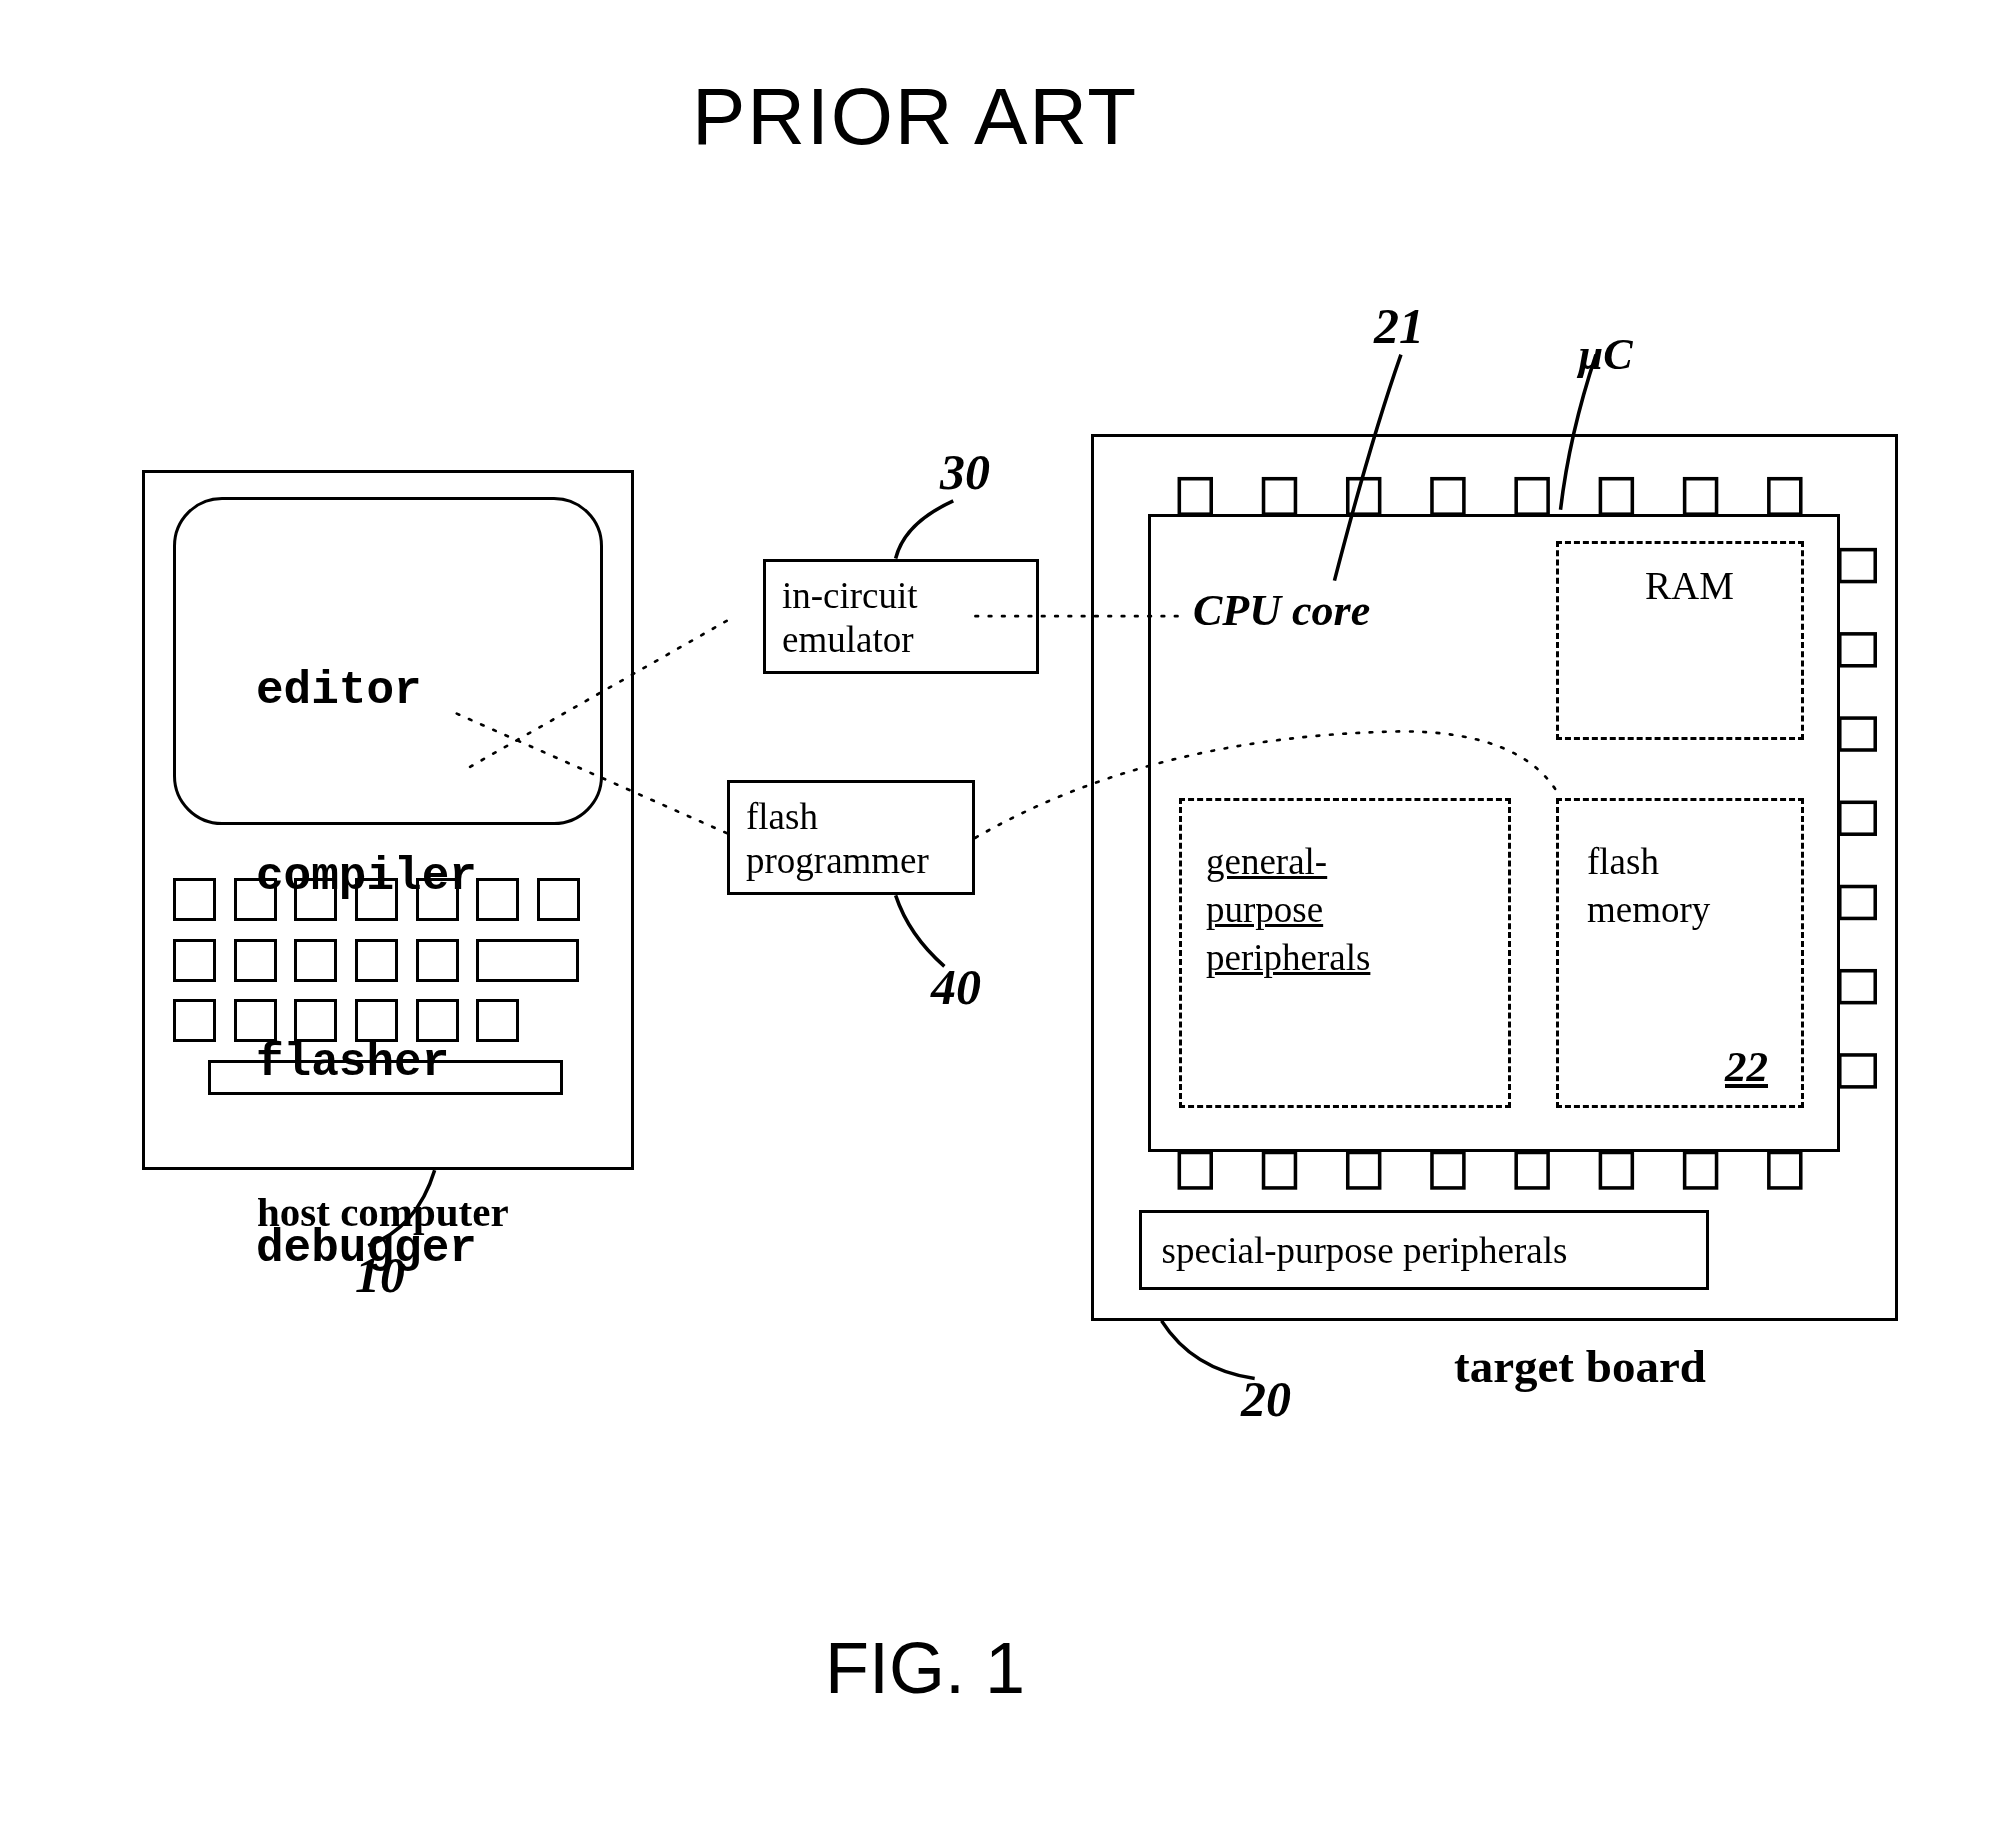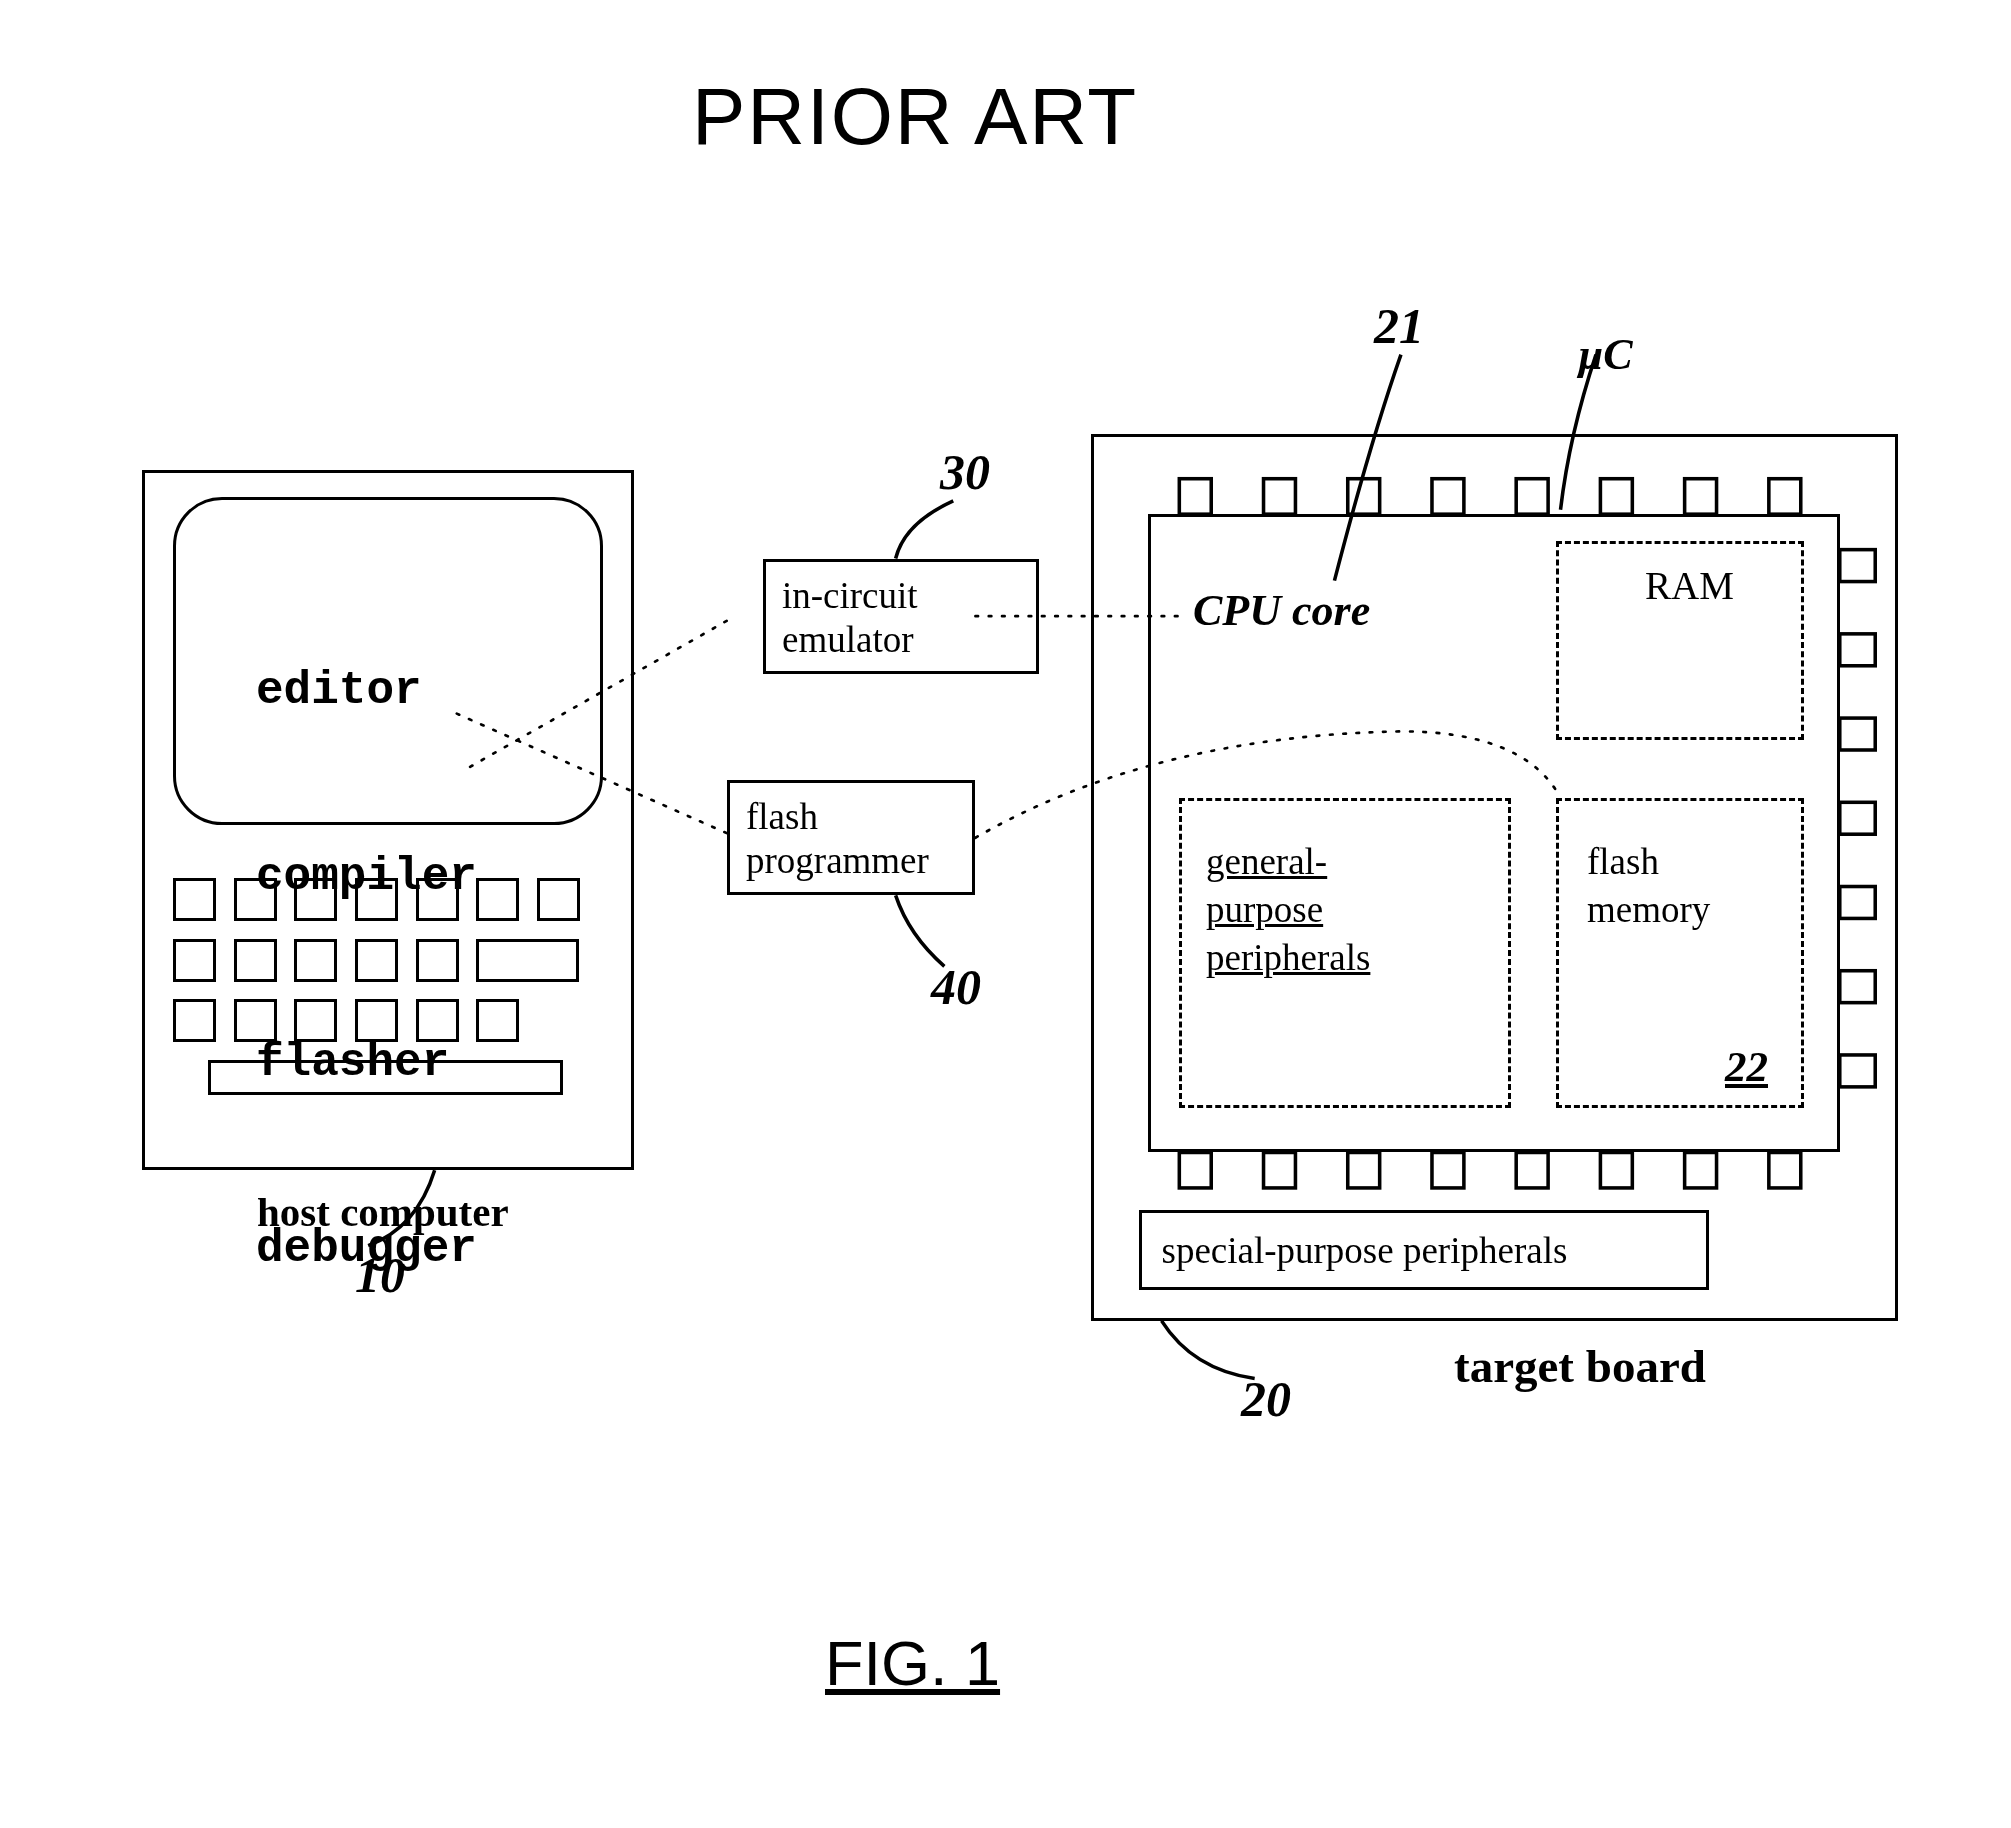--- a/index.html
+++ b/index.html
@@ -20,23 +20,22 @@
     background: #fff;
     box-sizing: border-box;
   }
   .dashed { border-style: dashed; }
   .title {
     font-size: 80px;
     letter-spacing: 1.8px;
     font-family: Arial, Helvetica, sans-serif;
   }
   .fig {
-    font-size: 63px;
+    font-size: 72px;
     font-family: Arial, Helvetica, sans-serif;
-    text-decoration: underline;
   }
   .label-italic-bold { font-style: italic; font-weight: bold; }
   .label-serif { font-family: "Times New Roman", serif; }
   .mono { font-family: "Courier New", monospace; font-weight: bold; }
   .key { border: 3.5px solid #000; box-sizing: border-box; }
   svg.overlay {
     position: absolute;
     left: 0; top: 0;
     width: 2012px; height: 1828px;
     pointer-events: none;

